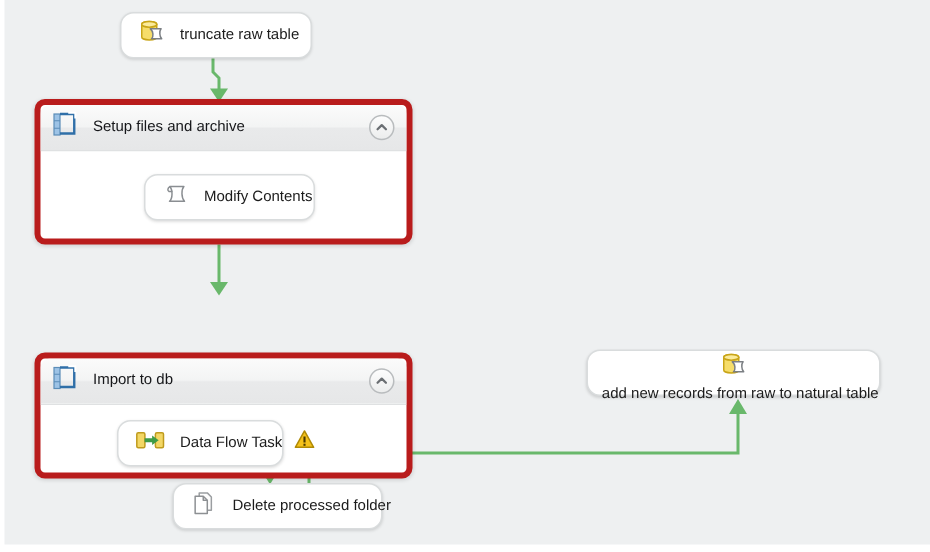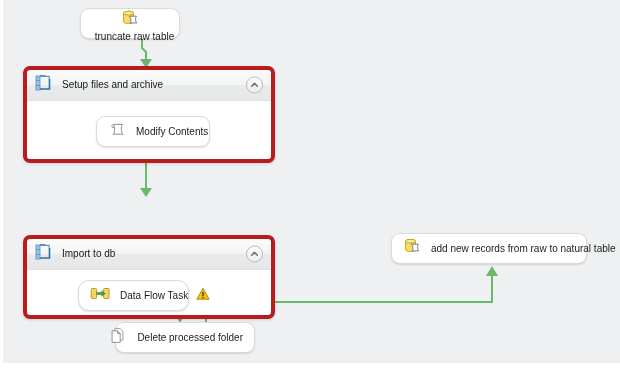--- a/index.html
+++ b/index.html
@@ -72,21 +72,21 @@
     <path class="wire" d="M143,163 L143,190"></path>
     <polygon class="ahead" points="137,188 149,188 143,197"></polygon>
 
     <path class="wire" d="M143,283 L143,301 L177,301 L177,315"></path>
     <polygon class="ahead" points="171,313 183,313 177,323"></polygon>
 
     <path class="wire" d="M203,322 L203,302 L489,302 L489,274"></path>
     <polygon class="ahead" points="483,276 495,276 489,266"></polygon>
   </svg>
 
-  <div class="task" style="left:77px;top:8px;width:100px;height:31px;flex-direction:column;">
+  <div class="task" style="left:77px;top:8px;width:128px;height:31px;">
     <span class="ico">
       <svg width="19" height="19" viewBox="0 0 19 19" xmlns="http://www.w3.org/2000/svg">
         <ellipse cx="7.5" cy="4.2" rx="5" ry="1.9" fill="#f2d24b" stroke="#c9a518" stroke-width="1"></ellipse>
         <path d="M2.5,4.2 L2.5,12.6 C2.5,13.7 4.7,14.6 7.5,14.6 C10.3,14.6 12.5,13.7 12.5,12.6 L12.5,4.2" fill="#f6dd6a" stroke="#c9a518" stroke-width="1"></path>
         <ellipse cx="7.5" cy="4.2" rx="5" ry="1.9" fill="#fbeb9b" stroke="#c9a518" stroke-width="1"></ellipse>
         <path d="M8.2,7.2 L15.4,7.2 C14.2,8.6 14.2,12.4 15.8,13.9 L9,13.9 C10.4,12.6 10.4,8.8 8.2,7.2 Z" fill="#ffffff" stroke="#7b7f83" stroke-width="1" stroke-linejoin="round"></path>
       </svg>
     </span>
     <span class="label">truncate raw table</span>
   </div>
@@ -136,54 +136,54 @@
       </span>
       <span class="c-title">Import to db</span>
       <span class="chev">
         <svg width="9" height="9" viewBox="0 0 9 9" xmlns="http://www.w3.org/2000/svg">
           <path d="M1.7,5.7 L4.5,2.9 L7.3,5.7" fill="none" stroke="#6b6f73" stroke-width="1.5" stroke-linecap="round" stroke-linejoin="round"></path>
         </svg>
       </span>
     </div>
     <div class="c-body" style="height:53px;">
 
-      <div class="task" style="left:51px;top:10px;width:111px;height:31px;border-radius:11px;">
+      <div class="task" style="left:51px;top:10px;width:111px;height:31px;">
         <span class="ico">
           <svg width="21" height="19" viewBox="0 0 21 19" xmlns="http://www.w3.org/2000/svg">
             <rect x="1.2" y="4.5" width="5.4" height="10" rx="1" fill="#f3d765" stroke="#bf9b1d" stroke-width="1"></rect>
             <rect x="13.6" y="4.5" width="5.4" height="10" rx="1" fill="#f3d765" stroke="#bf9b1d" stroke-width="1"></rect>
             <path d="M6.4,9.5 L12.4,9.5" stroke="#3f9b46" stroke-width="2.6"></path>
             <polygon points="11.4,6.3 15.8,9.5 11.4,12.7" fill="#3f9b46"></polygon>
           </svg>
         </span>
         <span class="label">Data Flow Task</span>
         <span class="ico" style="margin-left:8px;">
           <svg width="14" height="14" viewBox="0 0 14 14" xmlns="http://www.w3.org/2000/svg">
             <path d="M7,1.3 L13.1,12.2 L0.9,12.2 Z" fill="#f5c21b" stroke="#b08a05" stroke-width="1" stroke-linejoin="round"></path>
             <rect x="6.3" y="5" width="1.4" height="4" fill="#4a3a00"></rect>
             <rect x="6.3" y="9.8" width="1.4" height="1.4" fill="#4a3a00"></rect>
           </svg>
         </span>
       </div>
     </div>
   </div>
 
-  <div class="task" style="left:388px;top:233px;width:196px;height:31px;">
+  <div class="task" style="left:388px;top:233px;width:196px;height:31px;flex-direction:column;">
     <span class="ico">
       <svg width="19" height="19" viewBox="0 0 19 19" xmlns="http://www.w3.org/2000/svg">
         <ellipse cx="7.5" cy="4.2" rx="5" ry="1.9" fill="#f2d24b" stroke="#c9a518" stroke-width="1"></ellipse>
         <path d="M2.5,4.2 L2.5,12.6 C2.5,13.7 4.7,14.6 7.5,14.6 C10.3,14.6 12.5,13.7 12.5,12.6 L12.5,4.2" fill="#f6dd6a" stroke="#c9a518" stroke-width="1"></path>
         <ellipse cx="7.5" cy="4.2" rx="5" ry="1.9" fill="#fbeb9b" stroke="#c9a518" stroke-width="1"></ellipse>
         <path d="M8.2,7.2 L15.4,7.2 C14.2,8.6 14.2,12.4 15.8,13.9 L9,13.9 C10.4,12.6 10.4,8.8 8.2,7.2 Z" fill="#ffffff" stroke="#7b7f83" stroke-width="1" stroke-linejoin="round"></path>
       </svg>
     </span>
     <span class="label">add new records from raw to natural table</span>
   </div>
 
-  <div class="task" style="left:112px;top:322px;width:140px;height:31px;justify-content:flex-end;">
+  <div class="task" style="left:112px;top:322px;width:140px;height:31px;">
     <span class="ico">
       <svg width="19" height="19" viewBox="0 0 19 19" xmlns="http://www.w3.org/2000/svg">
         <path d="M5.8,2.6 L11.2,2.6 L13.9,5.3 L13.9,14.2 L5.8,14.2 Z" fill="#fdfdfd" stroke="#9b9ea1" stroke-width="1" stroke-linejoin="round"></path>
         <path d="M3.1,4.8 L8.5,4.8 L11.2,7.5 L11.2,16.4 L3.1,16.4 Z" fill="#ffffff" stroke="#8d9093" stroke-width="1" stroke-linejoin="round"></path>
         <path d="M8.5,4.8 L8.5,7.5 L11.2,7.5" fill="none" stroke="#8d9093" stroke-width="1" stroke-linejoin="round"></path>
       </svg>
     </span>
     <span class="label">Delete processed folder</span>
   </div>
 

